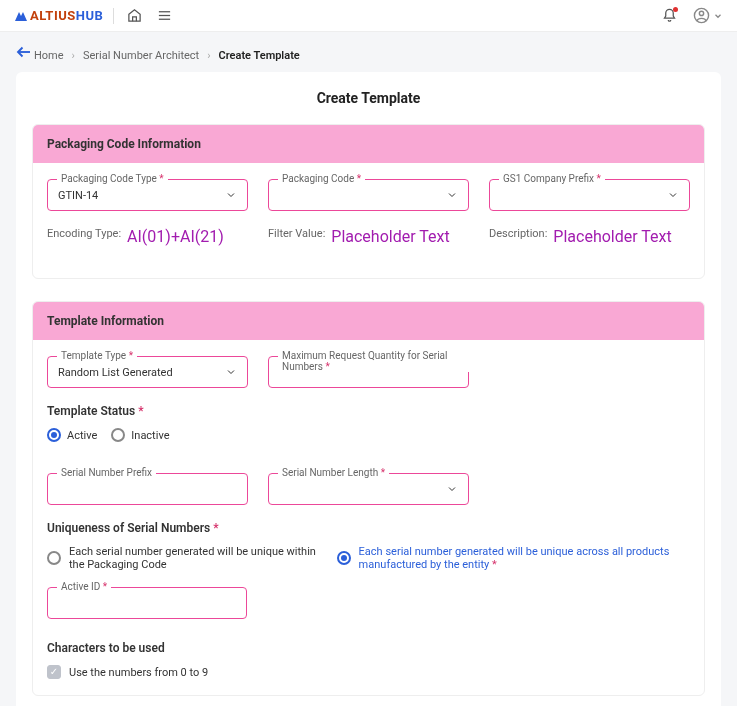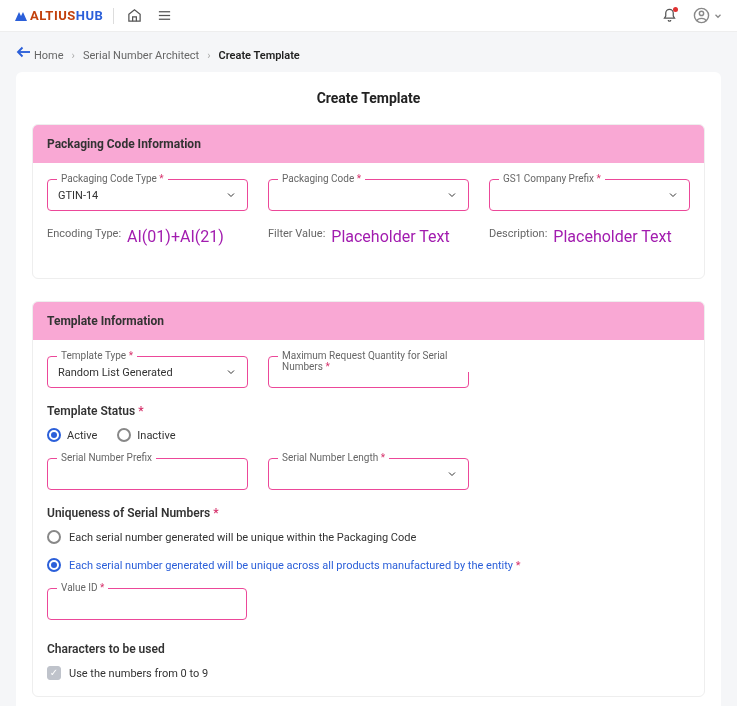--- a/index.html
+++ b/index.html
@@ -32,26 +32,26 @@
 .field{display:flex;flex-direction:column;gap:4px;position:relative}
 .lbl{font-size:10px;color:#666}
 .req{color:#d6336c}
 .select,.input{height:32px;border:1px solid #ec4899;border-radius:4px;padding:0 10px;font-size:11px;color:#333;background:#fff;display:flex;align-items:center;justify-content:space-between;cursor:pointer}
 .input{cursor:text}
 .floating .lbl{position:absolute;top:-6px;left:10px;background:#fff;padding:0 4px}
 .static-field{display:flex;flex-direction:row;gap:6px}
 .static-lbl{font-size:11px;color:#666}
 .static-val{font-size:16px;color:#a21caf}
 .subhdr{font-size:12px;font-weight:600;color:#333;margin:8px 0 10px}
-.radio-row{display:flex;gap:20px;margin-bottom:16px}
+.radio-row{display:flex;gap:14px;margin-bottom:31px}
 .radio{display:flex;align-items:center;gap:6px;cursor:pointer;font-size:11px;color:#333}
 .radio-o{width:14px;height:14px;border:2px solid #888;border-radius:50%;display:flex;align-items:center;justify-content:center}
 .radio-o.sel{border-color:#2b5fd9}
 .radio-o.sel::after{content:"";width:6px;height:6px;background:#2b5fd9;border-radius:50%}
-.opt-list{display:flex;flex-direction:column;gap:14px;margin-bottom:16px}
+.opt-list{display:flex;flex-direction:row;gap:14px;margin-bottom:16px}
 .opt{display:flex;align-items:center;gap:8px;font-size:11px;color:#333}
 .opt .radio-o{flex-shrink:0}
 .opt.sel{color:#2b5fd9}
 .entity-box{width:200px}
 .chk-list{display:flex;flex-direction:column;gap:14px;margin-top:10px}
 .chk{display:flex;align-items:center;gap:8px;font-size:11px;color:#333}
 .chk-box{width:14px;height:14px;border:1.5px solid #aaa;border-radius:3px;display:flex;align-items:center;justify-content:center;color:#fff;font-size:10px;cursor:pointer}
 .chk-box.on{background:#bfc3cb;border-color:#bfc3cb}
 .chk-box.on::after{content:"✓";font-size:10px;line-height:1}
 svg{display:block}
@@ -232,21 +232,21 @@
         <div class="opt">
           <span class="radio-o"></span>
           <span>Each serial number generated will be unique within the Packaging Code</span>
         </div>
         <div class="opt sel">
           <span class="radio-o sel"></span>
           <span><span>Each serial number generated will be unique across all products manufactured by the entity</span> <span class="req">*</span></span>
         </div>
       </div>
       <div class="field floating entity-box">
-        <span class="lbl"><span>Value ID</span> <span class="req">*</span></span>
+        <span class="lbl"><span>Active ID</span> <span class="req">*</span></span>
         <div class="input">
             <span></span>
           </div>
       </div>
 
       <div class="subhdr" style="margin-top:22px">Characters to be used</div>
       <div class="chk-list">
         <div class="chk">
           <span class="chk-box on"></span>
           <span>Use the numbers from 0 to 9</span>

